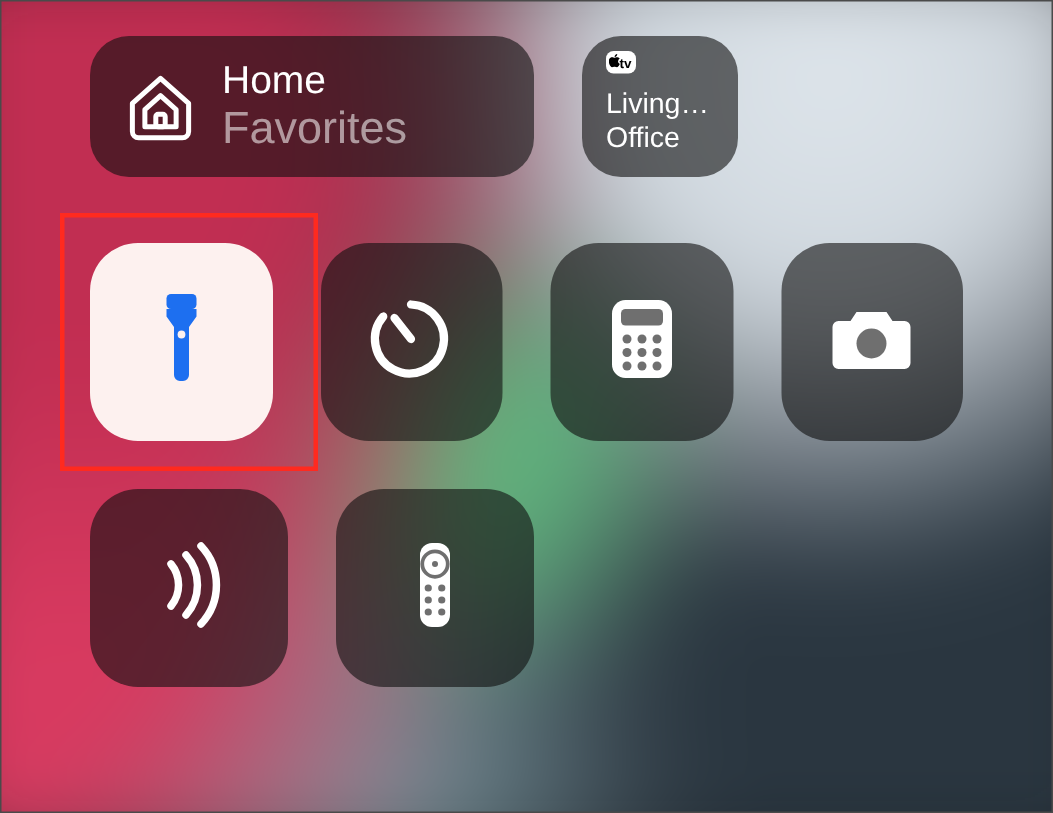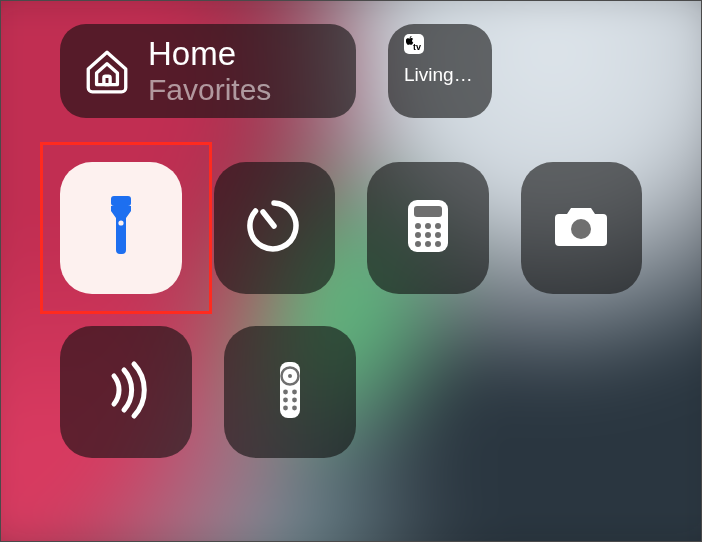--- a/index.html
+++ b/index.html
@@ -76,21 +76,21 @@
     justify-content: center;
     color: #fff;
   }
   .tile-sq.active {
     background: #fdf1ef;
     color: #1d6ff0;
   }
   
   .home-icon { margin-right: 16px; display:flex; }
   .home-text { display:flex; flex-direction:column; line-height:1.15; }
-  .home-title { font-size:33px; font-weight:500; color:#fff; }
+  .home-title { font-size:26px; font-weight:500; color:#fff; }
   .home-sub   { font-size:30px; font-weight:400; color:rgba(255,255,255,0.55); }
   
   .atv-badge {
     width: 20px; height: 20px;
     background:#fff; border-radius:5px;
     color:#000; font-size:9px; font-weight:700;
     display:flex; align-items:center; justify-content:center;
     margin-bottom:10px;
     position:relative;
   }
@@ -154,20 +154,21 @@
     </div>
 
     <div class="tile-med" style="height:94px; padding-top:10px; width:104px;">
       <span class="atv-badge">
         <svg width="8" height="9" viewBox="0 0 12 14">
             <path fill="#000" d="M9.3 7.4c0-1.8 1.5-2.7 1.6-2.7-0.9-1.3-2.2-1.4-2.7-1.4-1.1-0.1-2.2 0.7-2.8 0.7-0.6 0-1.5-0.7-2.4-0.6C1.8 3.4 0.7 4.1 0.1 5.2c-1.2 2.1-0.3 5.2 0.9 6.9 0.6 0.8 1.3 1.8 2.2 1.7 0.9 0 1.2-0.6 2.3-0.6 1.1 0 1.4 0.6 2.3 0.6 1 0 1.6-0.9 2.2-1.7 0.7-1 1-1.9 1-2 0 0-1.9-0.7-1.9-2.7zM7.6 2.1C8.1 1.5 8.4 0.7 8.3 0 7.6 0 6.8 0.5 6.3 1 5.9 1.5 5.5 2.4 5.6 3.1 6.4 3.2 7.1 2.7 7.6 2.1z"></path>
           </svg>
       </span>
       <div class="atv-lines">
         <div>Living…</div>
+        <div class="atv-line2">Office</div>
       </div>
     </div>
 
   </div>
 
   <div class="row row2">
 
     <div class="tile-sq active">
       <span>
         <svg viewBox="0 0 40 64">

